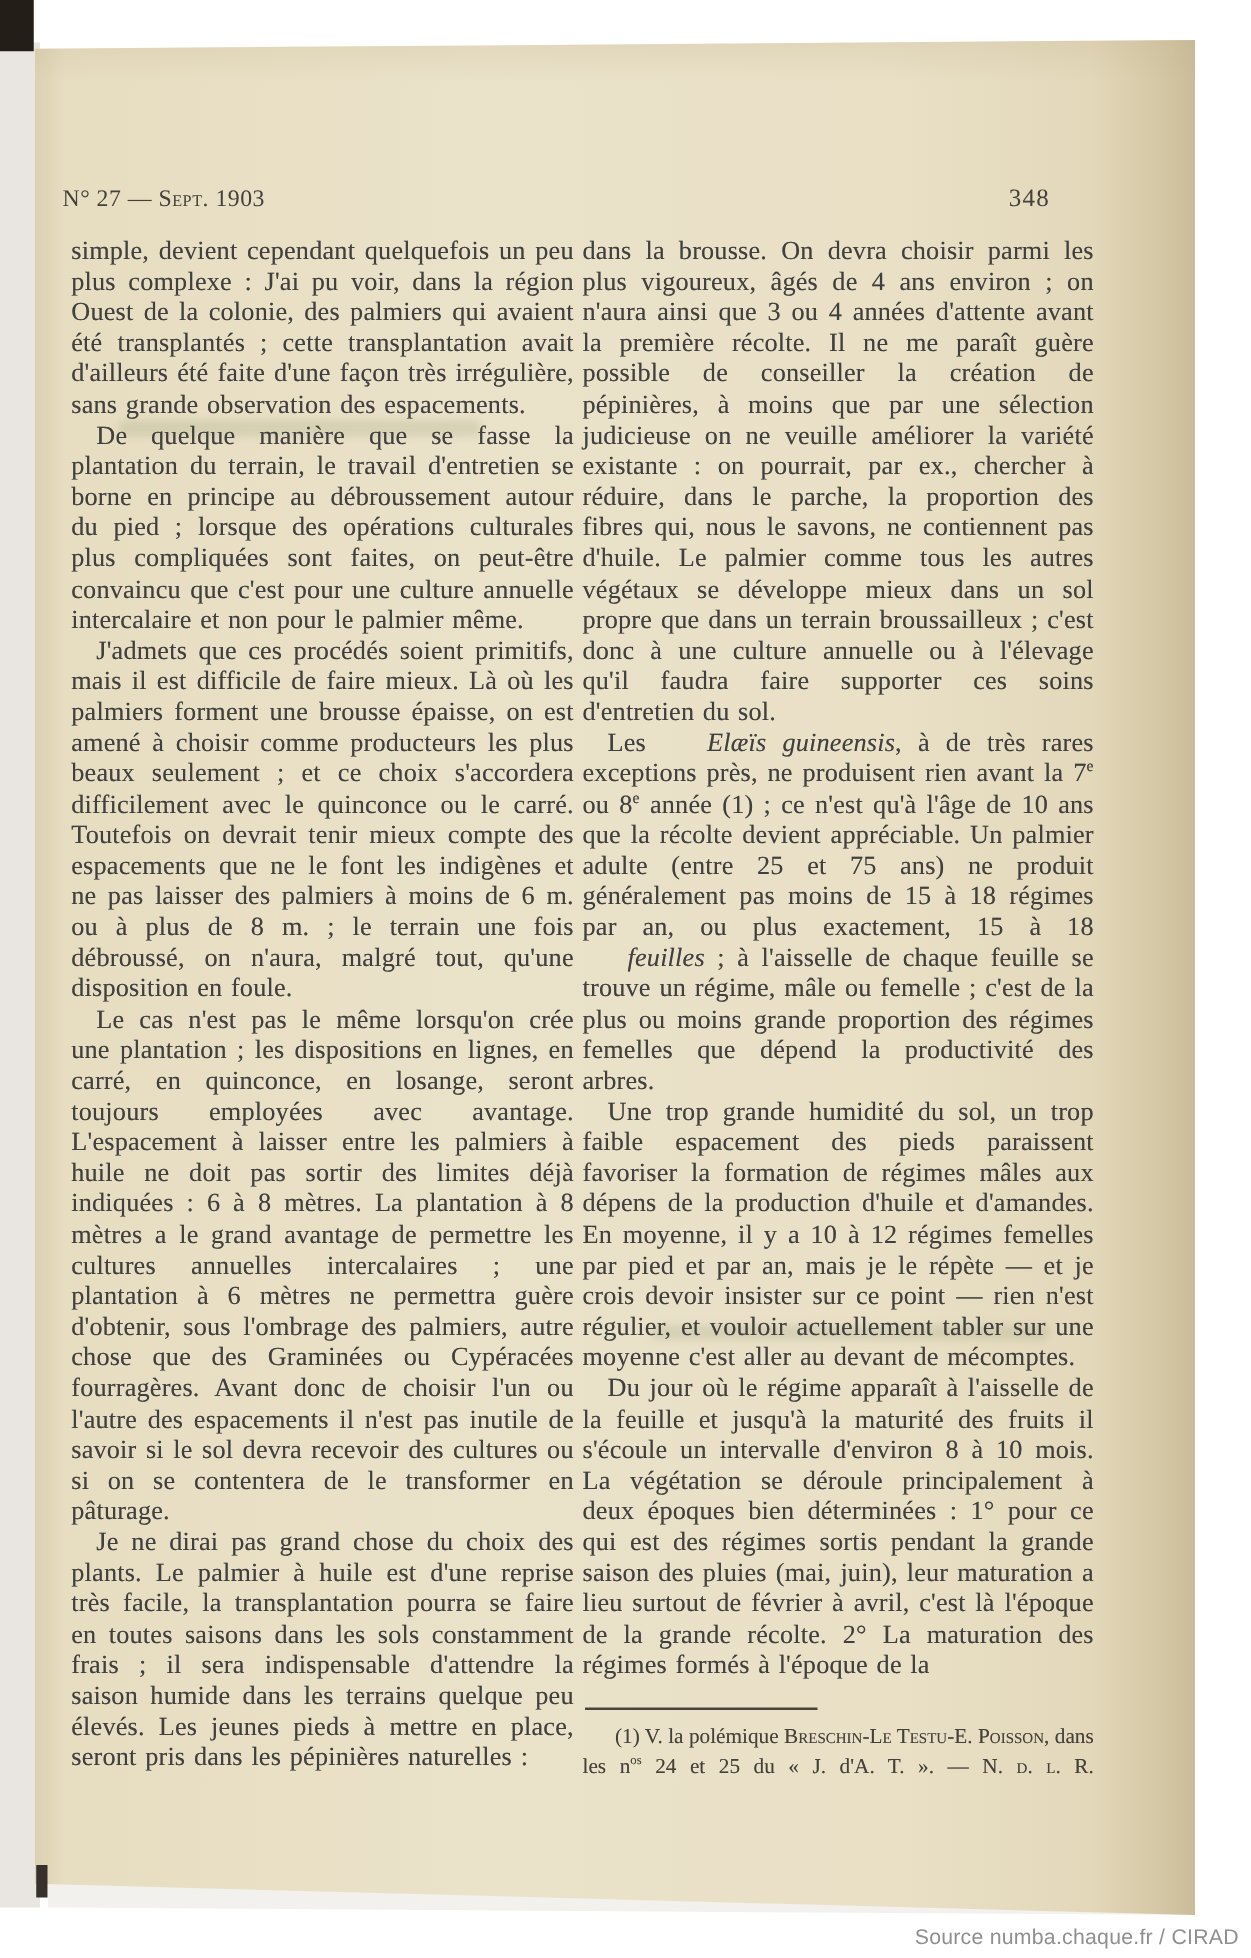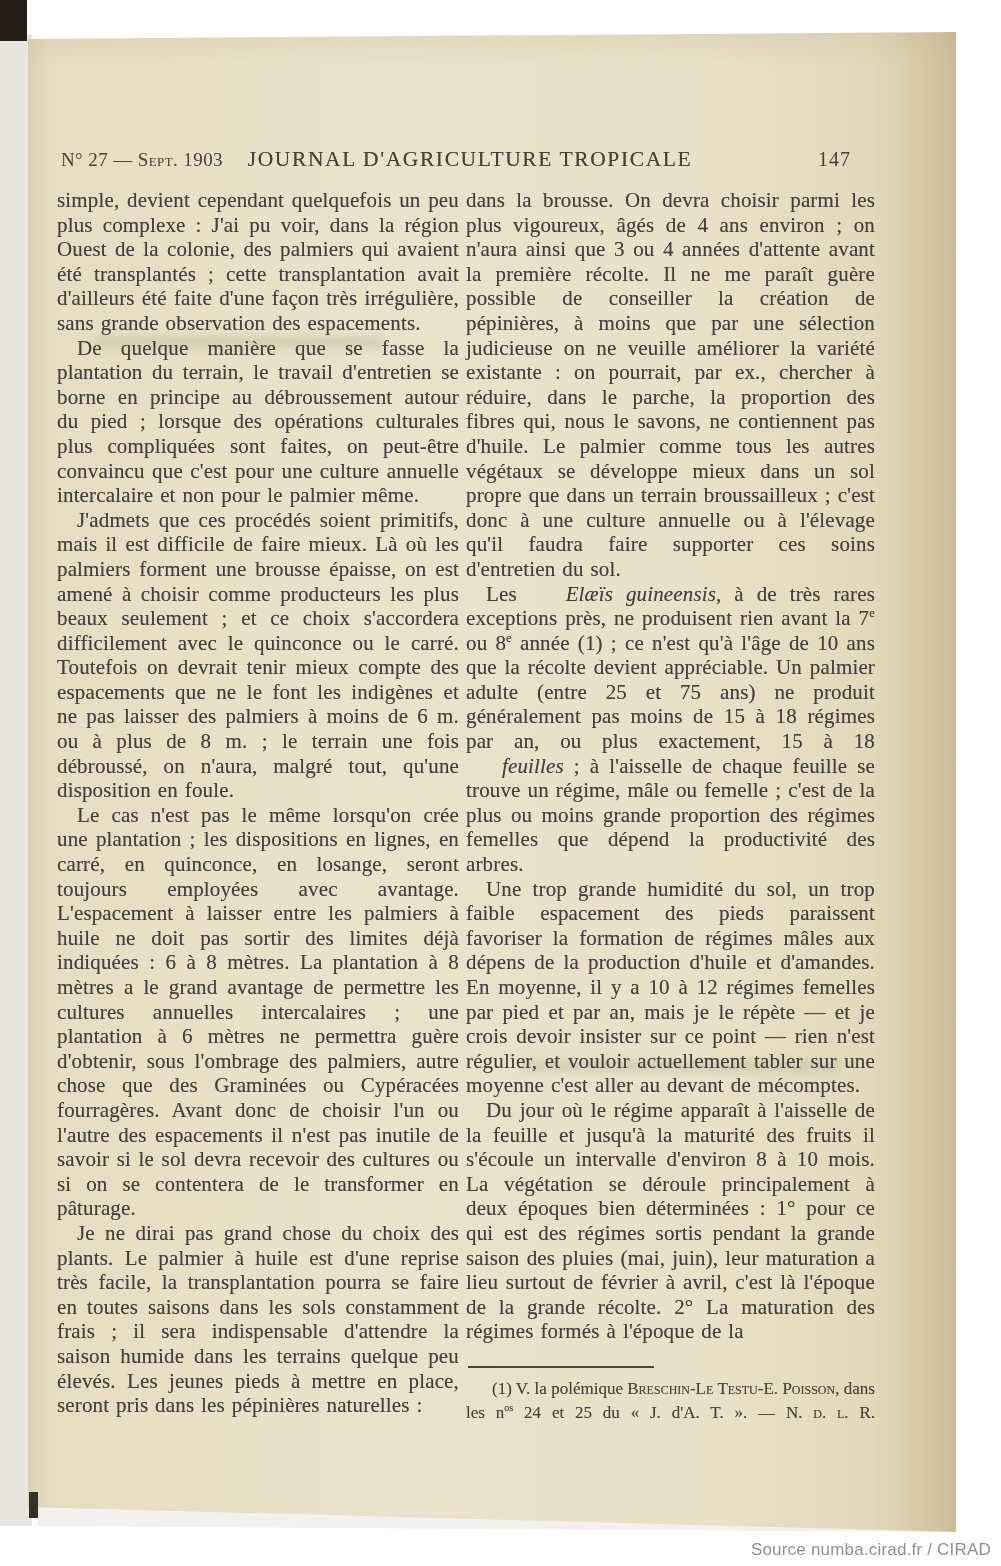--- a/index.html
+++ b/index.html
@@ -30,21 +30,21 @@
   }
   .binding-bottom{
     position:absolute;left:29px;top:1492px;width:9px;height:26px;background:#38302a;
   }
   .showthrough{
     position:absolute;background:rgba(141,152,108,0.20);
     filter:blur(3px);border-radius:6px;
   }
 
   .header-row{
-    position:absolute;left:61px;top:146px;width:818px;height:30px;
+    position:absolute;left:50px;top:146px;width:818px;height:30px;
     color:#45413a;text-align:center;
   }
   .issue-number{
     position:absolute;left:0;top:3px;font-size:19px;letter-spacing:0.4px;white-space:nowrap;
   }
   .journal-title{
     display:inline-block;margin-top:1px;font-size:21.5px;letter-spacing:1.6px;white-space:nowrap;
     text-shadow:0 0 0.5px rgba(60,54,44,0.55);
   }
   .page-number{
@@ -92,35 +92,34 @@
 <div class="next-page-edge"></div>
 <div class="paper"></div>
 <div class="binding-top"></div>
 <div class="binding-bottom"></div>
 
 <div class="showthrough" style="left:95px;top:336px;width:290px;height:13px;"></div>
 <div class="showthrough" style="left:520px;top:1060px;width:320px;height:12px;"></div>
 
 <div class="header-row">
   <span class="issue-number"><span>N° 27 — </span><span class="sc">Sept.</span><span> 1903</span></span>
-  <span class="journal-title">JOURNAL D'AGRICULTURE TROPICALE</span>
-  <span class="page-number">147</span>
+  <span class="page-number">348</span>
 </div>
 
 <div class="col col-left">
   <p class="noindent"><span>simple, devient cependant quelquefois un peu plus complexe : J'ai pu voir, dans la région Ouest de la colonie, des palmiers qui avaient été transplantés ; cette transplantation avait d'ailleurs été faite d'une façon très irrégulière, sans grande observation des espacements.</span></p>
   <p><span>De quelque manière que se fasse la plantation du terrain, le travail d'entretien se borne en principe au débroussement autour du pied ; lorsque des opérations culturales plus compliquées sont faites, on peut-être convaincu que c'est pour une culture annuelle intercalaire et non pour le palmier même.</span></p>
   <p><span>J'admets que ces procédés soient primitifs, mais il est difficile de faire mieux. Là où les palmiers forment une brousse épaisse, on est amené à choisir comme producteurs les plus beaux seulement ; et ce choix s'accordera difficilement avec le quinconce ou le carré. Toutefois on devrait tenir mieux compte des espacements que ne le font les indigènes et ne pas laisser des palmiers à moins de 6 m. ou à plus de 8 m. ; le terrain une fois débroussé, on n'aura, malgré tout, qu'une disposition en foule.</span></p>
   <p><span>Le cas n'est pas le même lorsqu'on crée une plantation ; les dispositions en lignes, en carré, en quinconce, en losange, seront toujours employées avec avantage. L'espacement à laisser entre les palmiers à huile ne doit pas sortir des limites déjà indiquées : 6 à 8 mètres. La plantation à 8 mètres a le grand avantage de permettre les cultures annuelles intercalaires ; une plantation à 6 mètres ne permettra guère d'obtenir, sous l'ombrage des palmiers, autre chose que des Graminées ou Cypéracées fourragères. Avant donc de choisir l'un ou l'autre des espacements il n'est pas inutile de savoir si le sol devra recevoir des cultures ou si on se contentera de le transformer en pâturage.</span></p>
   <p><span>Je ne dirai pas grand chose du choix des plants. Le palmier à huile est d'une reprise très facile, la transplantation pourra se faire en toutes saisons dans les sols constamment frais ; il sera indispensable d'attendre la saison humide dans les terrains quelque peu élevés. Les jeunes pieds à mettre en place, seront pris dans les pépinières naturelles :</span></p>
 </div>
 
 <div class="col col-right">
   <p class="noindent"><span>dans la brousse. On devra choisir parmi les plus vigoureux, âgés de 4 ans environ ; on n'aura ainsi que 3 ou 4 années d'attente avant la première récolte. Il ne me paraît guère possible de conseiller la création de pépinières, à moins que par une sélection judicieuse on ne veuille améliorer la variété existante : on pourrait, par ex., chercher à réduire, dans le parche, la proportion des fibres qui, nous le savons, ne contiennent pas d'huile. Le palmier comme tous les autres végétaux se développe mieux dans un sol propre que dans un terrain broussailleux ; c'est donc à une culture annuelle ou à l'élevage qu'il faudra faire supporter ces soins d'entretien du sol.</span></p>
   <p><span>Les </span><span class="it">Elæïs guineensis</span><span>, à de très rares exceptions près, ne produisent rien avant la 7</span><sup>e</sup><span> ou 8</span><sup>e</sup><span> année (1) ; ce n'est qu'à l'âge de 10 ans que la récolte devient appréciable. Un palmier adulte (entre 25 et 75 ans) ne produit généralement pas moins de 15 à 18 régimes par an, ou plus exactement, 15 à 18 </span><span class="it">feuilles</span><span> ; à l'aisselle de chaque feuille se trouve un régime, mâle ou femelle ; c'est de la plus ou moins grande proportion des régimes femelles que dépend la productivité des arbres.</span></p>
   <p><span>Une trop grande humidité du sol, un trop faible espacement des pieds paraissent favoriser la formation de régimes mâles aux dépens de la production d'huile et d'amandes. En moyenne, il y a 10 à 12 régimes femelles par pied et par an, mais je le répète — et je crois devoir insister sur ce point — rien n'est régulier, et vouloir actuellement tabler sur une moyenne c'est aller au devant de mécomptes.</span></p>
   <p><span>Du jour où le régime apparaît à l'aisselle de la feuille et jusqu'à la maturité des fruits il s'écoule un intervalle d'environ 8 à 10 mois. La végétation se déroule principalement à deux époques bien déterminées : 1° pour ce qui est des régimes sortis pendant la grande saison des pluies (mai, juin), leur maturation a lieu surtout de février à avril, c'est là l'époque de la grande récolte. 2° La maturation des régimes formés à l'époque de la</span></p>
 </div>
 
 <div class="footnote-rule"></div>
 <div class="footnote"><span>(1) V. la polémique </span><span class="sc">Breschin-Le Testu-E. Poisson</span><span>, dans les n</span><sup>os</sup><span> 24 et 25 du « J. d'A. T. ». — N. </span><span class="sc">d. l.</span><span> R.</span></div>
 
-<div class="attribution">Source numba.cirad.fr / CIRAD</div>
+<div class="attribution">Source numba.chaque.fr / CIRAD</div>
 
 </body></html>

